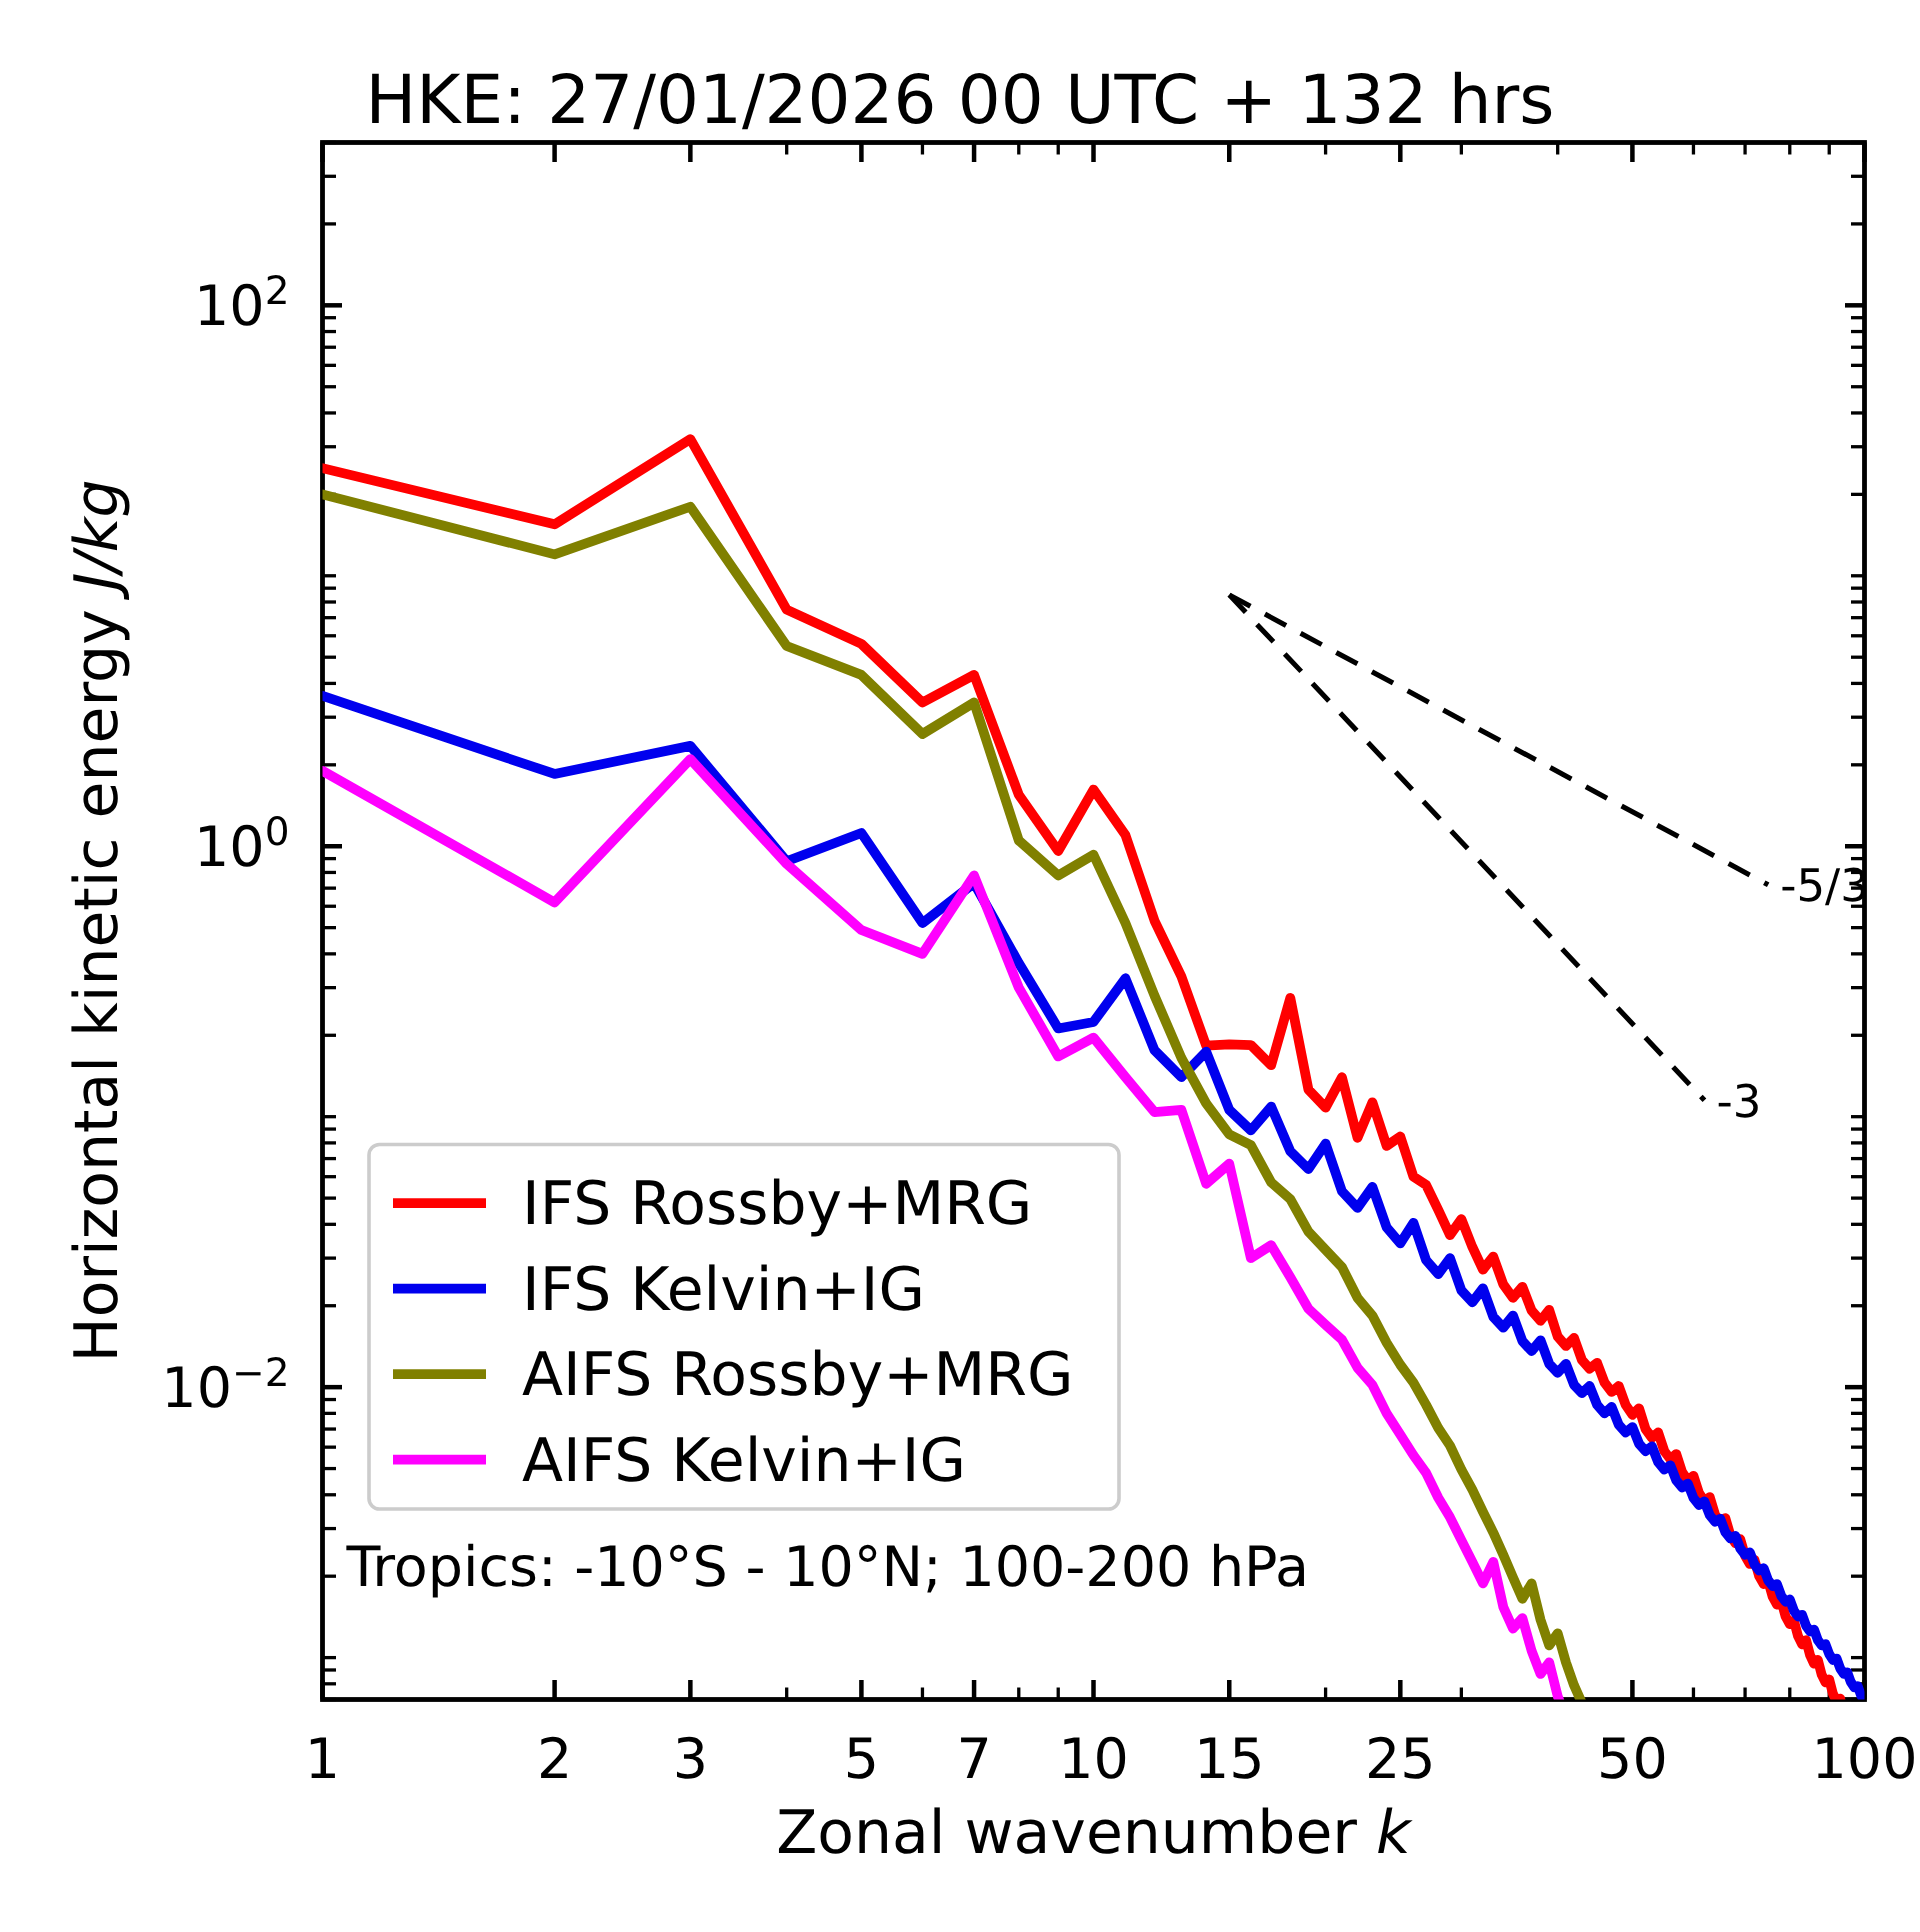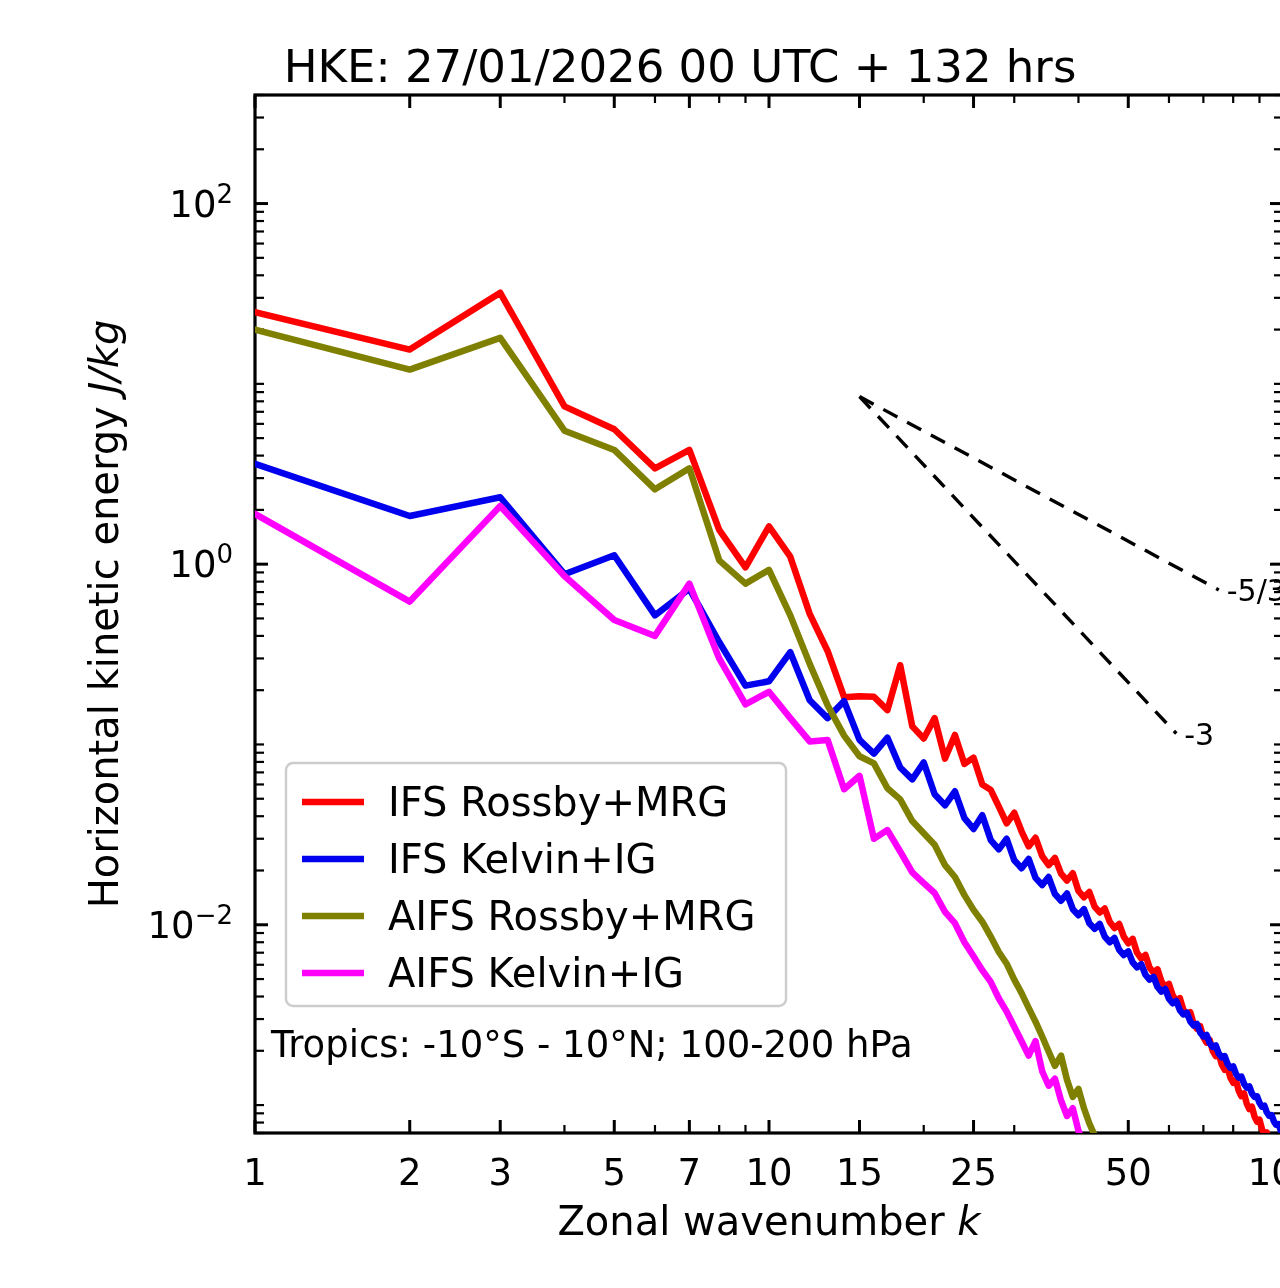--- a/index.html
+++ b/index.html
@@ -11,21 +11,20 @@
     width: 1280px;
     height: 1288px;
     font-family: "DejaVu Sans", sans-serif;
     overflow: hidden;
   }
   #figure {
     position: relative;
     width: 1096px;
     height: 1288px;
     background: #ffffff;
-    margin-left: 40px;
   }
   #chart-svg {
     position: absolute;
     left: 0;
     top: 0;
     width: 1280px;
     height: 1288px;
   }
   .axis-line {
     fill: none;

